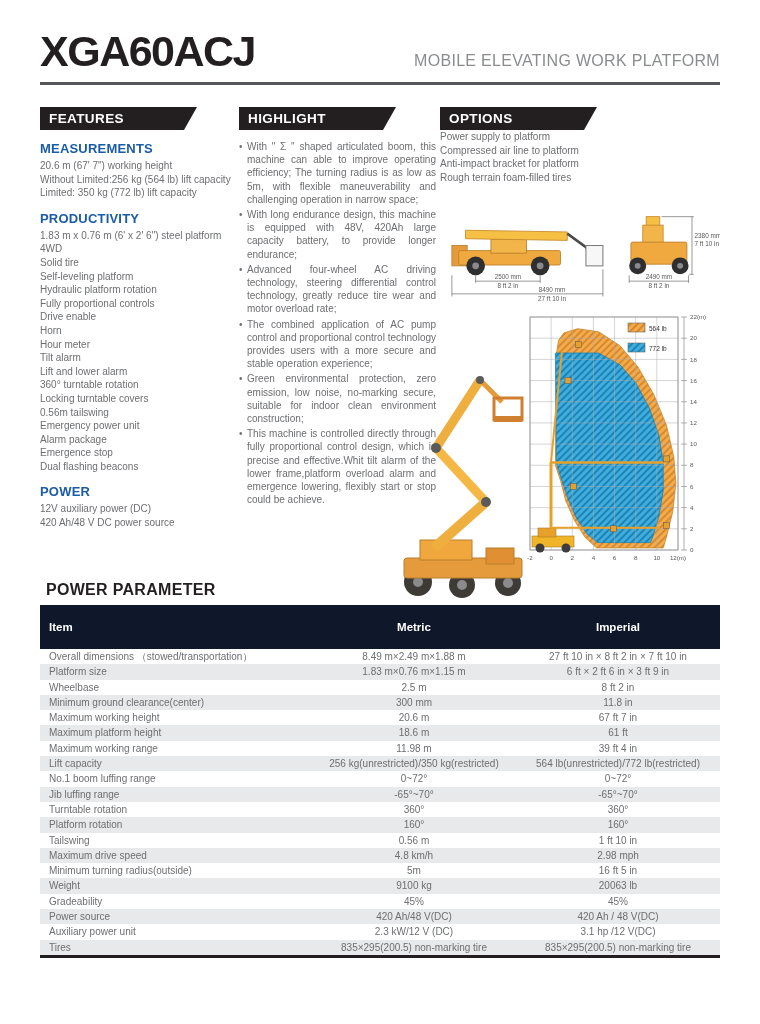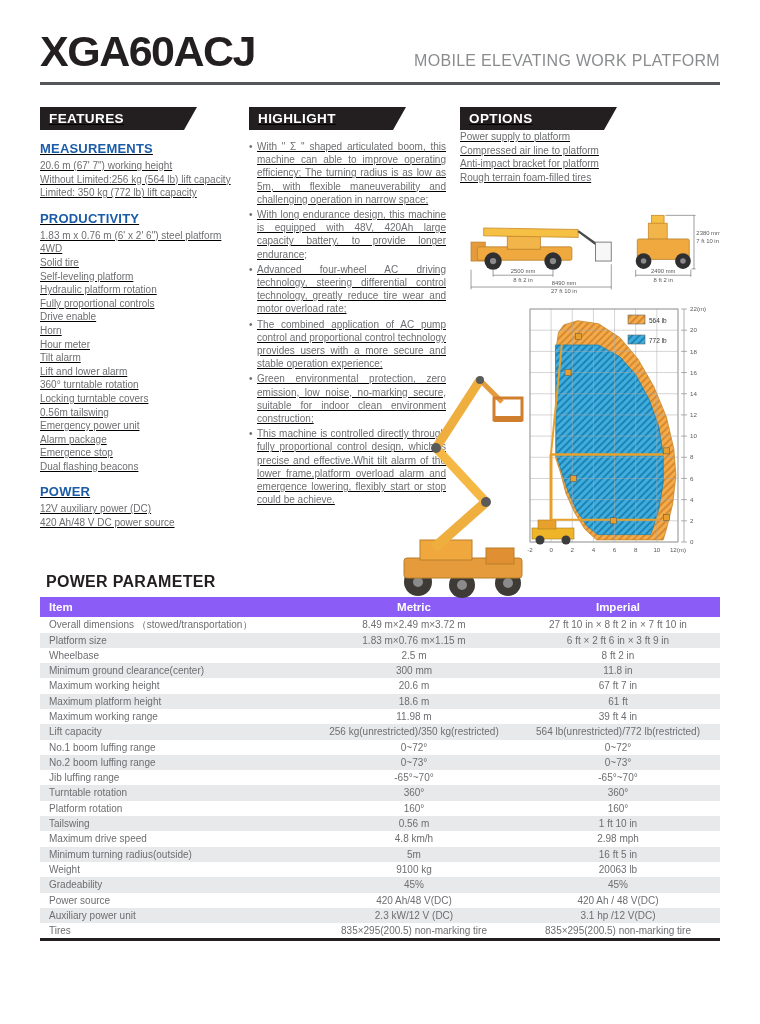--- a/index.html
+++ b/index.html
@@ -4,40 +4,40 @@
 <style>
   html,body{margin:0;padding:0;background:#fff;}
   .page{width:760px;height:1024px;position:relative;background:#fff;box-sizing:border-box;
         padding:30px 40px 0 40px;font-family:"Liberation Sans",sans-serif;overflow:hidden;}
   
   .masthead{display:flex;align-items:flex-end;justify-content:space-between;
             border-bottom:3px solid #55565a;padding-bottom:9px;}
   .model{font-size:43px;font-weight:bold;color:#231f20;letter-spacing:-1.5px;margin:0;line-height:1;}
   .subtitle{font-size:16px;color:#8a8c8e;letter-spacing:.3px;padding-bottom:3px;text-align:center;}
   
-  .columns{display:grid;grid-template-columns:195px 197px 1fr;column-gap:14px;margin-top:22px;text-decoration:underline;}
+  .columns{display:grid;grid-template-columns:195px 197px 1fr;column-gap:4px;margin-top:22px;}
   .flag{background:#231f20;color:#fff;font-weight:bold;font-size:13.5px;letter-spacing:.4px;
         width:157px;padding:4px 0 4px 9px;box-sizing:border-box;
         clip-path:polygon(0 0,100% 0,144px 100%,0 100%);}
   .sub-title{color:#1b5ca8;font-weight:bold;font-size:13px;margin:11px 0 3px 0;letter-spacing:.2px;}
   .item{font-size:10px;line-height:13.6px;color:#6d6e71;}
   .bullets{margin:10px 0 0 0;padding:0;list-style:none;}
   .bullets li{font-size:10px;line-height:13.2px;color:#6d6e71;text-align:justify;
               padding-left:8px;position:relative;margin-bottom:2px;}
   .bullets li::before{content:"\2022";position:absolute;left:0;top:0;}
   .options-list{}
   .diagrams{margin-top:14px;}
   .diagrams svg{width:100%;height:auto;display:block;}
   .chart-wrap{margin-top:2px;display:flex;justify-content:flex-end;}
   .photo{position:absolute;left:390px;top:352px;}
   
   .parameters{margin-top:14px;}
   .param-title{font-size:16px;font-weight:bold;color:#231f20;margin:0 0 6px 6px;letter-spacing:.3px;}
   table{width:100%;border-collapse:collapse;table-layout:fixed;border-bottom:3px solid #231f20;}
-  thead th{background:#8b5cf6;color:#fff;font-size:11.5px;font-weight:bold;padding:4px 0;text-align:center;}
+  thead th{background:#0f172a;color:#fff;font-size:11.5px;font-weight:bold;padding:16px 0;text-align:center;}
   thead th.c-item{text-align:left;padding-left:9px;}
   td{font-size:10px;color:#6d6e71;text-align:center;padding:2px 2px;line-height:11.3px;
      overflow:hidden;white-space:nowrap;text-overflow:ellipsis;}
   td.c-item{text-align:left;padding-left:9px;}
   tbody tr:nth-child(even){background:#e8e9ea;}
   text{font-family:"Liberation Sans",sans-serif;}
 </style>
 </head>
 <body>
 
@@ -288,21 +288,21 @@
       <thead>
         <tr>
           <th class="c-item">Item</th>
           <th>Metric</th>
           <th>Imperial</th>
         </tr>
       </thead>
       <tbody id="parameter-table-body">
           <tr>
             <td class="c-item">Overall dimensions （stowed/transportation）</td>
-            <td>8.49 m×2.49 m×3.72 m</td>
+            <td>8.49 m×2.49 m×1.88 m</td>
             <td>27 ft 10 in × 8 ft 2 in × 7 ft 10 in</td>
           </tr>
           <tr>
             <td class="c-item">Platform size</td>
             <td>1.83 m×0.76 m×1.15 m</td>
             <td>6 ft × 2 ft 6 in × 3 ft 9 in</td>
           </tr>
           <tr>
             <td class="c-item">Wheelbase</td>
             <td>2.5 m</td>
@@ -332,25 +332,20 @@
             <td class="c-item">Lift capacity</td>
             <td>256 kg(unrestricted)/350 kg(restricted)</td>
             <td>564 lb(unrestricted)/772 lb(restricted)</td>
           </tr>
           <tr>
             <td class="c-item">No.1 boom luffing range</td>
             <td>0~72°</td>
             <td>0~72°</td>
           </tr>
           <tr>
-            <td class="c-item">No.2 boom luffing range</td>
-            <td>0~73°</td>
-            <td>0~73°</td>
-          </tr>
-          <tr>
             <td class="c-item">Jib luffing range</td>
             <td>-65°~70°</td>
             <td>-65°~70°</td>
           </tr>
           <tr>
             <td class="c-item">Turntable rotation</td>
             <td>360°</td>
             <td>360°</td>
           </tr>
           <tr>

